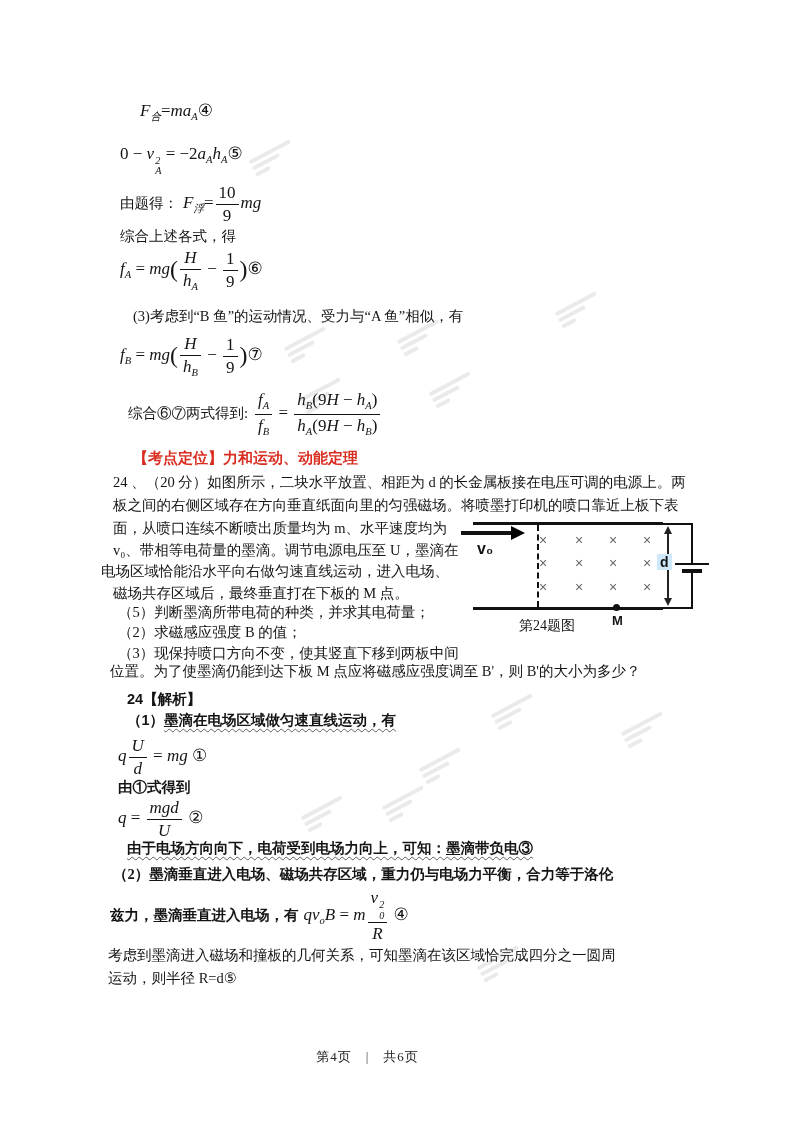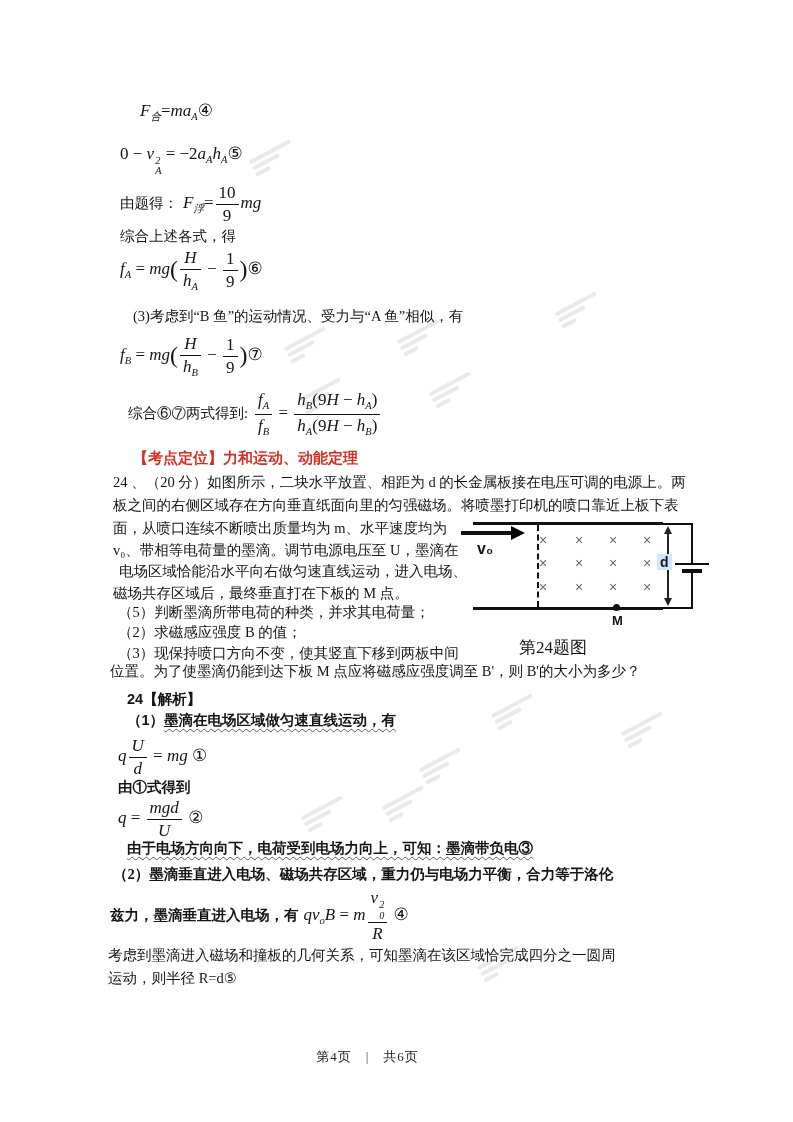--- a/index.html
+++ b/index.html
@@ -31,21 +31,21 @@
   .fig .dash{position:absolute;border-left:2px dashed #111;width:0;}
   .fig .xsym{position:absolute;font-size:14px;color:#666;font-family:"Liberation Sans",sans-serif;}
   .fig .tri-right{position:absolute;width:0;height:0;border-top:7px solid transparent;
        border-bottom:7px solid transparent;border-left:14px solid #000;}
   .fig .tri-up{position:absolute;width:0;height:0;border-left:4px solid transparent;
        border-right:4px solid transparent;border-bottom:8px solid #222;}
   .fig .tri-down{position:absolute;width:0;height:0;border-left:4px solid transparent;
        border-right:4px solid transparent;border-top:8px solid #222;}
   .fig .lbl{position:absolute;font-family:"Liberation Sans",sans-serif;font-weight:700;}
   .fig .dot{position:absolute;width:7px;height:7px;border-radius:50%;background:#111;}
-  .caption{font-size:17px;margin-top:19px;}
+  .caption{font-size:14px;}
   .footer{font-size:13px;color:#222;letter-spacing:1px;}
   .footer .sep{margin:0 14px;color:#444;}
 </style>
 </head>
 <body>
 
 <div class="page">
 
   <div class="abs" style="left:0;top:0;width:793px;height:1122px;">
       <div class="wm" style="left: 250px; top: 146px; transform: rotate(-28deg);">
@@ -131,21 +131,21 @@
     <span class="cn">综合⑥⑦两式得到:</span>
     <span class="eq"><span class="fr"><span class="fn"><span><span class="it">f</span><sub>A</sub></span></span><span class="fd"><span><span class="it">f</span><sub>B</sub></span></span></span><span> = </span><span class="fr"><span class="fn"><span><span class="it">h</span><sub>B</sub></span><span>(9</span><span class="it">H</span><span> − </span><span><span class="it">h</span><sub>A</sub></span><span>)</span></span><span class="fd"><span><span class="it">h</span><sub>A</sub></span><span>(9</span><span class="it">H</span><span> − </span><span><span class="it">h</span><sub>B</sub></span><span>)</span></span></span></span>
   </div>
 
   <div class="abs cn red serifbold" style="left:133px;top:448px;font-size:15px;">【考点定位】力和运动、动能定理</div>
 
   <div class="abs cn" style="left:113px;top:472px;">24 、（20 分）如图所示，二块水平放置、相距为 d 的长金属板接在电压可调的电源上。两</div>
   <div class="abs cn" style="left:113px;top:495px;">板之间的右侧区域存在方向垂直纸面向里的匀强磁场。将喷墨打印机的喷口靠近上板下表</div>
   <div class="abs cn" style="left:113px;top:518px;">面，从喷口连续不断喷出质量均为 m、水平速度均为</div>
   <div class="abs cn" style="left:113px;top:540px;">v₀、带相等电荷量的墨滴。调节电源电压至 U，墨滴在</div>
-  <div class="abs cn" style="left:119px;top:561px;">电场区域恰能沿水平向右做匀速直线运动，进入电场、</div>
+  <div class="abs cn" style="left:101px;top:561px;">电场区域恰能沿水平向右做匀速直线运动，进入电场、</div>
   <div class="abs cn" style="left:113px;top:583px;">磁场共存区域后，最终垂直打在下板的 M 点。</div>
   <div class="abs cn" style="left:118px;top:602px;">（5）判断墨滴所带电荷的种类，并求其电荷量；</div>
   <div class="abs cn" style="left:118px;top:622px;">（2）求磁感应强度 B 的值；</div>
   <div class="abs cn" style="left:118px;top:643px;">（3）现保持喷口方向不变，使其竖直下移到两板中间</div>
   <div class="abs cn" style="left:110px;top:661px;">位置。为了使墨滴仍能到达下板 M 点应将磁感应强度调至 B'，则 B'的大小为多少？</div>
 
   <div class="fig" style="left:461px;top:512px;width:252px;height:136px;">
 
     <div class="ln" style="left:12px;top:10px;width:190px;height:3px;"></div>
     <div class="ln" style="left:12px;top:95px;width:190px;height:3px;"></div>

